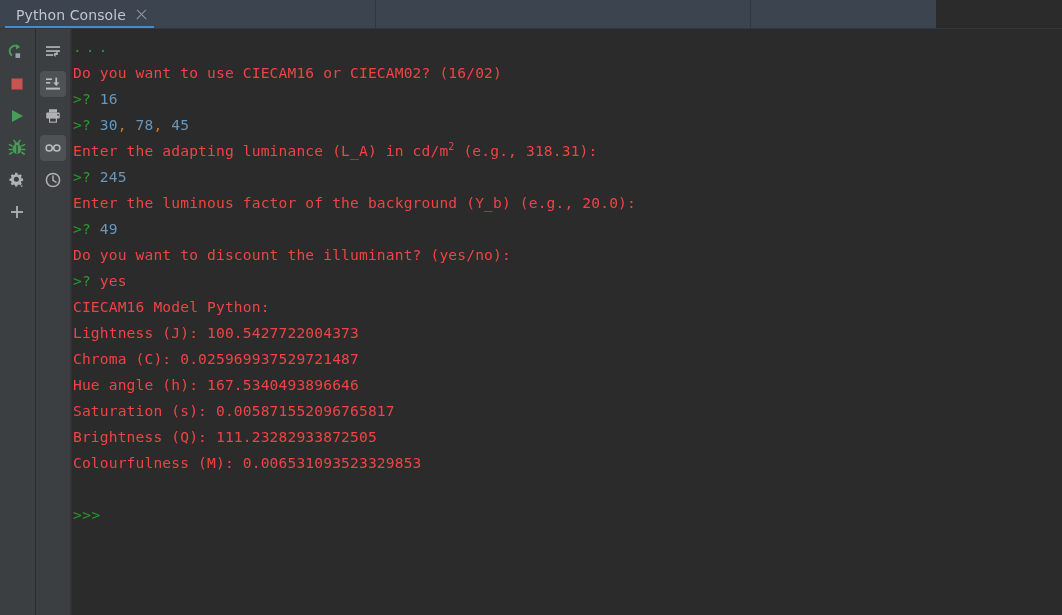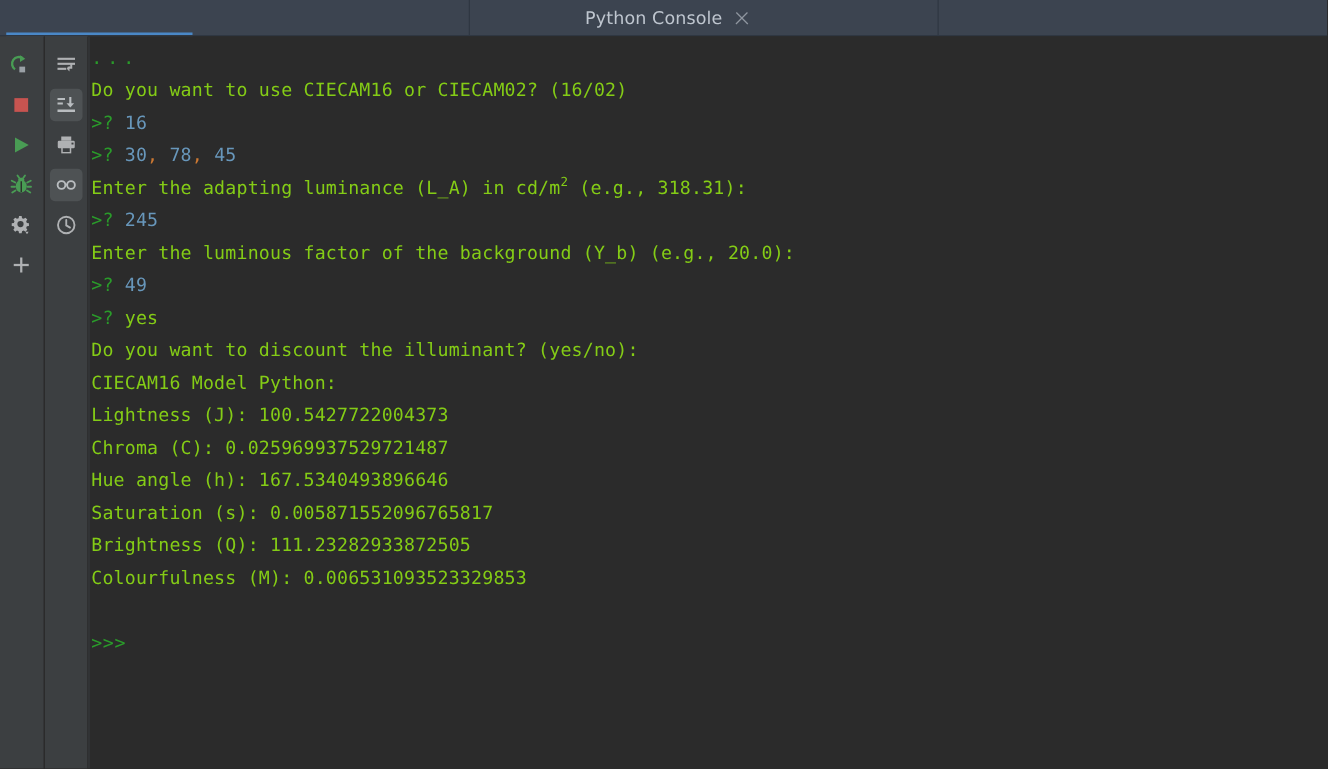--- a/index.html
+++ b/index.html
@@ -13,26 +13,25 @@
     height: 615px;
     overflow: hidden;
     background: #2b2b2b;
     font-family: "DejaVu Sans", sans-serif;
   }
 
   
   .tabbar {
     position: absolute;
     left: 0; top: 0;
-    width: 1062px;
+    width: 936px;
     height: 29px;
     background: #3c4450;
     display: flex;
     align-items: stretch;
-    justify-content: center;
   }
   .tab {
     position: relative;
     display: flex;
     align-items: center;
     padding: 0 10px 0 16px;
     height: 29px;
     box-sizing: border-box;
     cursor: default;
   }
@@ -136,21 +135,21 @@
     width: 985px;
   }
   .line {
     height: 26px;
     line-height: 26px;
     font-family: "DejaVu Sans Mono", monospace;
     font-size: 14.6px;
     white-space: pre;
     letter-spacing: 0.15px;
   }
-  .t-out    { color: #84cc16; }
+  .t-out    { color: #ef4444; }
   .t-prompt { color: #2a9b2a; }
   .t-num    { color: #6897bb; }
   .t-comma  { color: #cc7832; }
   .t-dots   { color: #2a9b2a; letter-spacing: 4px; }
   .t-ps1    { color: #2a9b2a; letter-spacing: 0.5px; }
   .sup { font-size: 10px; vertical-align: super; line-height: 0; }
 </style>
 </head>
 <body>
 
@@ -285,22 +284,22 @@
     <div class="gutter"></div>
     <div class="lines" id="console-lines">
         <div class="line"><span class="t-dots">...</span></div>
         <div class="line"><span class="t-out">Do you want to use CIECAM16 or CIECAM02? (16/02)</span></div>
         <div class="line"><span class="t-prompt">&gt;?</span><span class="t-out"> </span><span class="t-num">16</span></div>
         <div class="line"><span class="t-prompt">&gt;?</span><span class="t-out"> </span><span class="t-num">30</span><span class="t-comma">,</span><span class="t-out"> </span><span class="t-num">78</span><span class="t-comma">,</span><span class="t-out"> </span><span class="t-num">45</span></div>
         <div class="line"><span class="t-out">Enter the adapting luminance (L_A) in cd/m<span class="sup">2</span> (e.g., 318.31):</span></div>
         <div class="line"><span class="t-prompt">&gt;?</span><span class="t-out"> </span><span class="t-num">245</span></div>
         <div class="line"><span class="t-out">Enter the luminous factor of the background (Y_b) (e.g., 20.0):</span></div>
         <div class="line"><span class="t-prompt">&gt;?</span><span class="t-out"> </span><span class="t-num">49</span></div>
+        <div class="line"><span class="t-out">Do you want to discount the illuminant? (yes/no):</span></div>
         <div class="line"><span class="t-prompt">&gt;?</span><span class="t-out"> </span><span class="t-out">yes</span></div>
-        <div class="line"><span class="t-out">Do you want to discount the illuminant? (yes/no):</span></div>
         <div class="line"><span class="t-out">CIECAM16 Model Python:</span></div>
         <div class="line"><span class="t-out">Lightness (J): 100.5427722004373</span></div>
         <div class="line"><span class="t-out">Chroma (C): 0.025969937529721487</span></div>
         <div class="line"><span class="t-out">Hue angle (h): 167.5340493896646</span></div>
         <div class="line"><span class="t-out">Saturation (s): 0.005871552096765817</span></div>
         <div class="line"><span class="t-out">Brightness (Q): 111.23282933872505</span></div>
         <div class="line"><span class="t-out">Colourfulness (M): 0.006531093523329853</span></div>
         <div class="line">&nbsp;</div>
         <div class="line"><span class="t-ps1">&gt;&gt;&gt;</span></div>
       </div>

